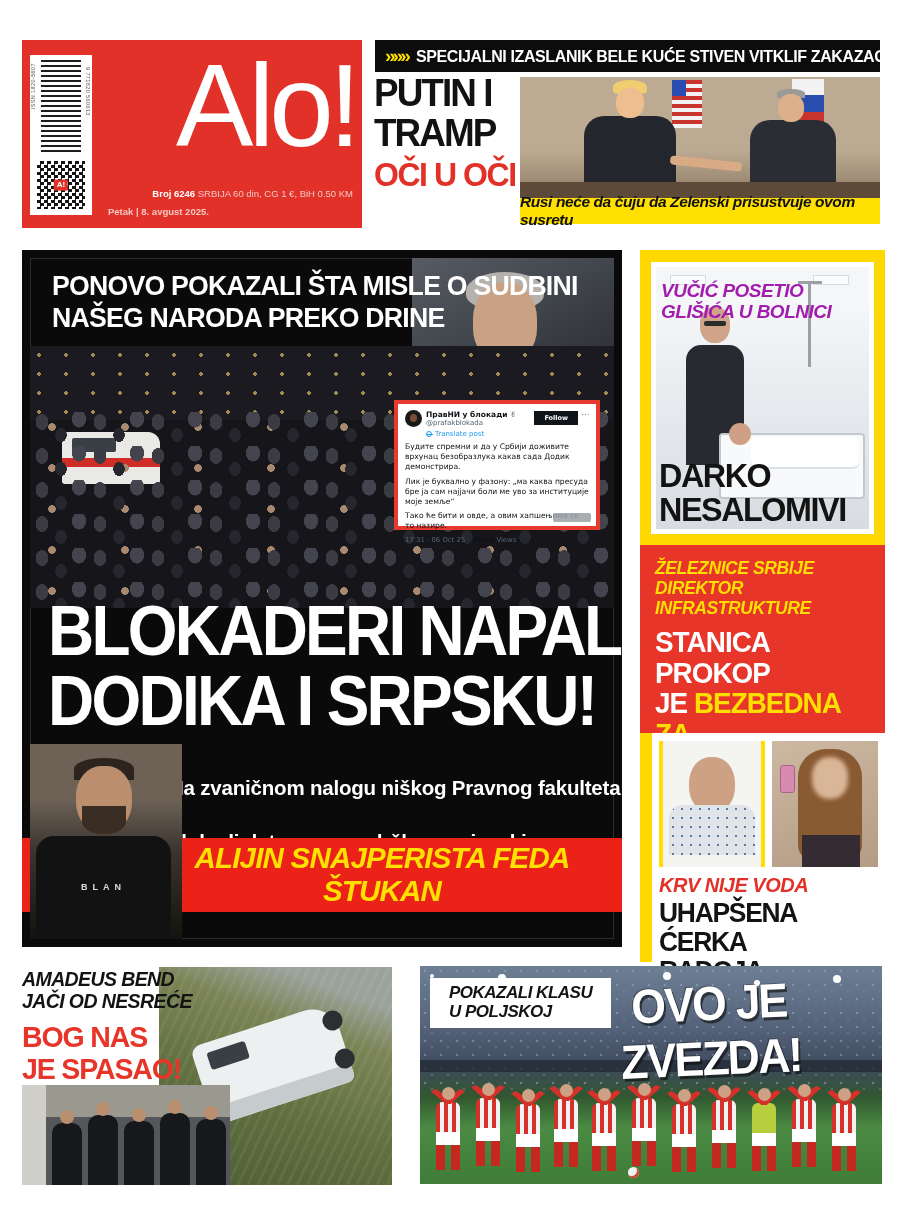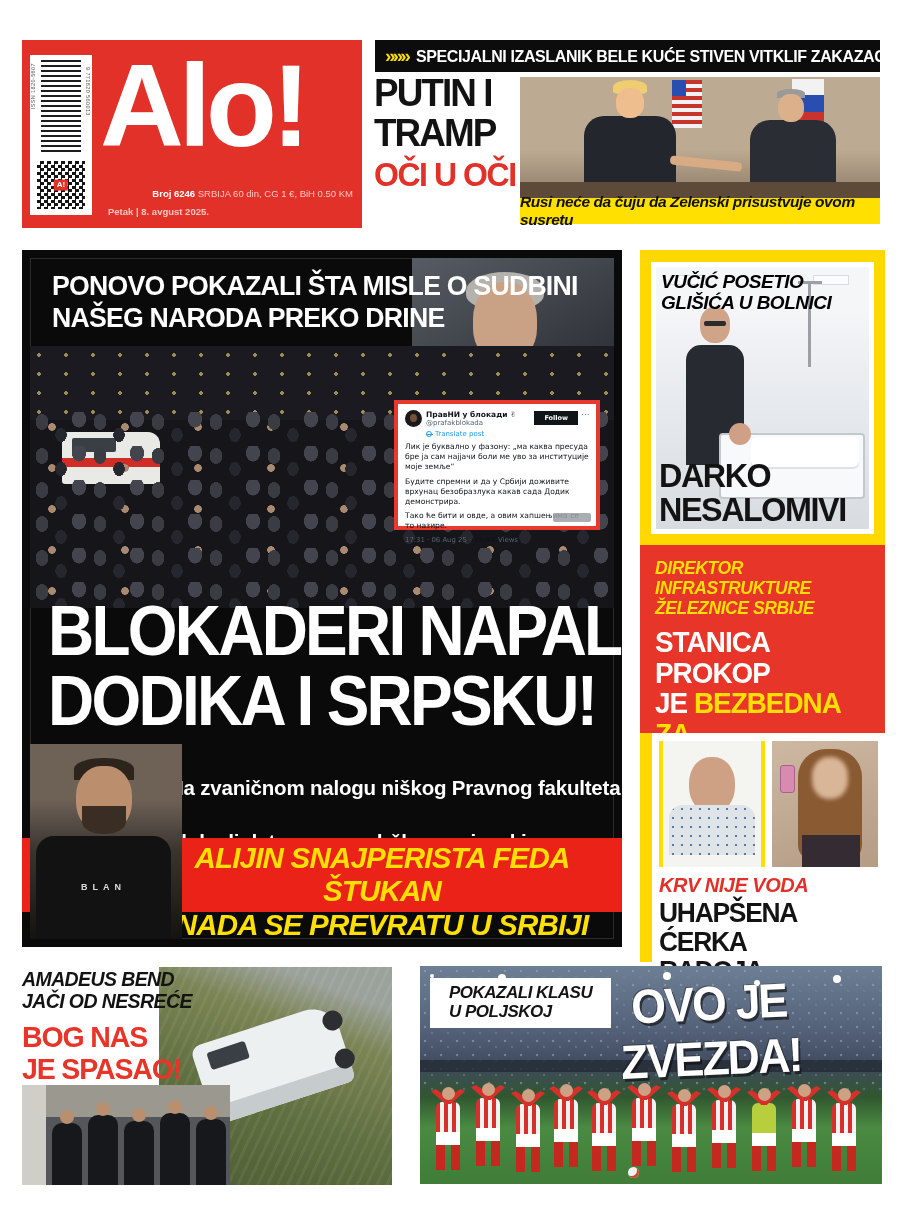--- a/index.html
+++ b/index.html
@@ -14,22 +14,22 @@
       background:repeating-linear-gradient(180deg,#1d1d1d 0 2px,#fff 2px 5px); }
   .issn-text { position:absolute; left:0px; top:8px; writing-mode:vertical-rl; transform:rotate(180deg);
       font-size:5.5px; color:#555; letter-spacing:.4px; }
   .barcode-number { position:absolute; right:1px; top:12px; writing-mode:vertical-rl;
       font-size:5.5px; color:#555; letter-spacing:.4px; }
   .qr-code { position:absolute; left:7px; bottom:6px; width:48px; height:48px;
       background-image:repeating-conic-gradient(#151515 0 25%, #fff 0 50%);
       background-size:7px 7px; outline:2px solid #fff; }
   .qr-badge { position:absolute; left:50%; top:50%; transform:translate(-50%,-50%);
       background:#e23128; color:#fff; font-size:8px; font-weight:bold; padding:1px 3px; line-height:1.1; }
-  .alo-title { position:absolute; left:78px; top:-8px; width:256px; text-align:left; color:#fff;
-      font-size:116px; font-weight:bold; letter-spacing:-5px; line-height:1.28; }
+  .alo-title { position:absolute; left:78px; top:-8px; width:256px; text-align:right; color:#fff;
+      font-size:116px; font-weight:normal; letter-spacing:-5px; line-height:1.28; }
   .masthead-date { position:absolute; left:86px; bottom:11px; font-size:9.5px; font-weight:bold; color:#f3c7c2; }
   .masthead-issue { position:absolute; right:9px; bottom:29px; font-size:9.5px; color:#f3c7c2; }
   .masthead-issue .b { color:#fff; font-weight:bold; }
 
   
   .ts-kicker { position:absolute; left:375px; top:40px; width:505px; height:32px; background:#0c0c0c;
       display:flex; align-items:center; gap:8px; padding:0 10px; }
   .ts-chevrons { color:#ffdf00; font-weight:bold; font-size:19px; letter-spacing:-3px; }
   .ts-kicker-text { color:#fff; font-weight:bold; font-size:16.5px; white-space:nowrap;
       letter-spacing:-0.4px; transform:scaleX(.97); transform-origin:left; }
@@ -132,21 +132,21 @@
   .iv-pole { position:absolute; right:58px; top:14px; width:3px; height:86px; background:#9aa0a5; }
   .iv-pole::before { content:""; position:absolute; left:-10px; top:0; width:24px; height:3px; background:#9aa0a5; }
   .bed { position:absolute; right:4px; bottom:30px; width:146px; height:66px; background:#f8f9fa;
       border:2px solid #c3c8cd; border-radius:4px; }
   .bed::before { content:""; position:absolute; left:8px; top:-12px; width:22px; height:22px; background:#cfa085; border-radius:50%; }
   .bed::after { content:""; position:absolute; left:30px; top:2px; width:108px; height:30px; background:#ffffff; border-radius:6px; box-shadow:0 2px 0 #dde1e5; }
   .vucic-figure { position:absolute; left:30px; top:40px; width:58px; height:160px; }
   .vucic-figure .head { width:30px; height:36px; background:#cfa488; border-radius:45%; margin:0 auto; position:relative; }
   .vucic-figure .head::after { content:""; position:absolute; left:4px; top:14px; width:22px; height:5px; background:#2c2c2c; border-radius:2px; }
   .vucic-figure .body { width:58px; height:120px; background:#272b31; border-radius:15px 15px 0 0; margin-top:2px; }
-  .hosp-kicker { position:absolute; left:10px; top:9px; z-index:2; color:#000000; font-style:italic;
+  .hosp-kicker { position:absolute; left:10px; top:18px; z-index:2; color:#a21caf; font-style:italic;
       font-weight:bold; font-size:19px; line-height:1.12; letter-spacing:-0.5px; }
   .hosp-headline { position:absolute; left:8px; bottom:8px; z-index:2; color:#131313; font-weight:bold;
       font-size:34px; line-height:1.0; letter-spacing:-1.5px; transform:scaleX(.95); transform-origin:left; }
 
   .prokop-box { position:absolute; left:0; top:295px; width:245px; height:188px; background:#e8352a;
       padding:13px 8px 0 15px; }
   .prokop-kicker { color:#ffdf00; font-style:italic; font-weight:bold; font-size:17.5px;
       line-height:1.15; letter-spacing:-0.4px; }
   .prokop-headline { margin-top:9px; font-weight:bold; font-size:29px; line-height:1.05;
       letter-spacing:-1px; transform:scaleX(.96); transform-origin:left; }
@@ -291,26 +291,26 @@
           <div class="tw-handle">@prafakblokada</div>
         </div>
         <div class="tw-follow">Follow</div>
         <div class="tw-more">⋯</div>
       </div>
       <div class="tw-translate">
         <span class="globe-icon"></span>
         <span>Translate post</span>
       </div>
       <div class="tw-body">
+        <p>Будите спремни и да у Србији доживите врхунац безобразлука какав сада Додик демонстрира.</p>
         <p>Лик је буквално у фазону: „ма каква пресуда бре ја сам најјачи боли ме уво за институције моје земље“</p>
-        <p>Будите спремни и да у Србији доживите врхунац безобразлука какав сада Додик демонстрира.</p>
         <p>Тако ће бити и овде, а овим хапшењима се то назире.</p>
       </div>
       <div class="tw-meta">
-        <span>17:31 · 06 Aug 25 ·</span>
+        <span>17:31 · 06 Oct 25 ·</span>
         <span class="tw-views-count">15.9K</span>
         <span>Views</span>
       </div>
       <div class="tw-blur"></div>
     </div>
 
     <div class="mb-headline">
       <div>BLOKADERI NAPALI</div>
       <div>DODIKA I SRPSKU!</div>
     </div>
@@ -321,21 +321,20 @@
     <div class="stukan-photo">
       <div class="hair"></div>
         <div class="head"></div>
         <div class="beard"></div>
       <div class="torso">
         <div class="shirt-text">BLAN</div>
       </div>
     </div>
     <div class="mb-strip">
       <div>ALIJIN SNAJPERISTA FEDA ŠTUKAN</div>
-      <div>NADA SE PREVRATU U SRBIJI</div>
     </div>
   </div>
 
   <div class="right-col">
 
     <div class="hospital-card">
       <div class="hospital-photo">
         <div class="ceil-light" style="left:14px; width:36px;"></div>
         <div class="ceil-light" style="right:20px; width:36px;"></div>
         <div class="iv-pole"></div>
@@ -350,22 +349,22 @@
         <div>GLIŠIĆA U BOLNICI</div>
       </div>
       <div class="hosp-headline">
         <div>DARKO</div>
         <div>NESALOMIVI</div>
       </div>
     </div>
 
     <div class="prokop-box">
       <div class="prokop-kicker">
+        <div>ŽELEZNICE SRBIJE</div>
         <div>DIREKTOR INFRASTRUKTURE</div>
-        <div>ŽELEZNICE SRBIJE</div>
       </div>
       <div class="prokop-headline">
         <div class="w">STANICA PROKOP</div>
         <div>
           <span class="w">JE</span>
           <span class="y">BEZBEDNA ZA</span>
         </div>
         <div class="y">KORIŠĆENJE!</div>
       </div>
     </div>

